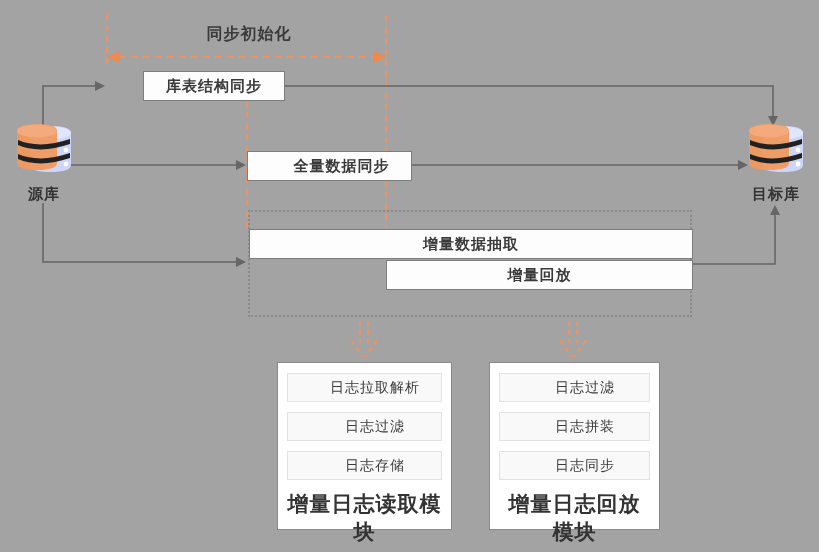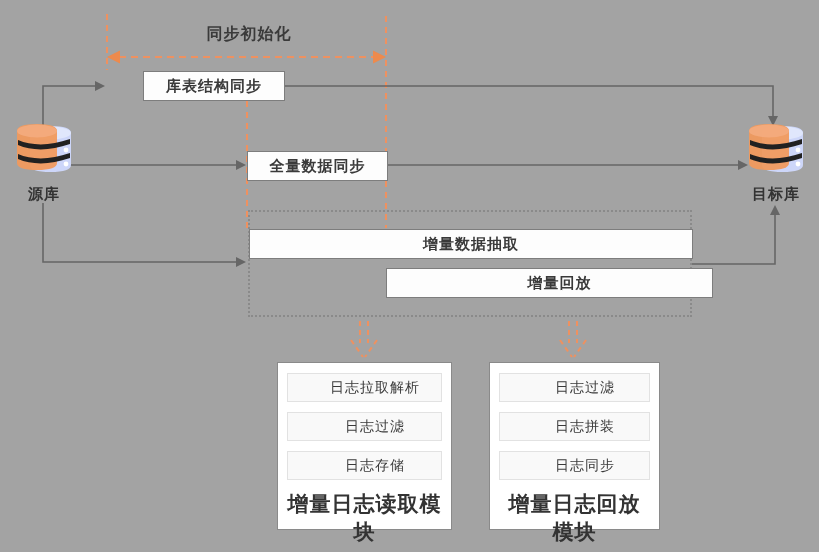--- a/index.html
+++ b/index.html
@@ -7,23 +7,23 @@
     position:relative;width:819px;height:552px;background:#a3a3a3;overflow:hidden;
     font-family:"Liberation Sans","DejaVu Sans",sans-serif;color:#3a3a3a;
   }
   .wires{position:absolute;left:0;top:0;z-index:0;}
   .flow-box{
     position:absolute;z-index:2;background:#fdfdfd;border:1px solid #7d7d7d;
     display:flex;align-items:center;justify-content:center;
     font-size:15px;font-weight:700;color:#3a3a3a;letter-spacing:1px;
   }
   .box-schema{left:106px;top:71px;width:140px;height:28px;margin-left:37px;}
-  .box-full{left:247px;top:151px;width:139px;height:28px;}
+  .box-full{left:247px;top:151px;width:139px;height:28px;padding-left:24px;}
   .box-extract{left:249px;top:229px;width:442px;height:28px;}
-  .box-replay{left:386px;top:268px;width:305px;height:28px;padding-left:20px;}
+  .box-replay{left:386px;top:260px;width:305px;height:28px;}
   .dotted-group{
     position:absolute;z-index:1;left:248px;top:210px;width:444px;height:107px;
     border:2px dotted #8a8a8a;box-sizing:border-box;background:transparent;
   }
   .phase-label{
     position:absolute;z-index:2;left:169px;top:24px;width:160px;text-align:center;
     font-size:16px;font-weight:700;color:#3a3a3a;letter-spacing:1px;
   }
   .db{position:absolute;z-index:2;width:60px;text-align:center;}
   .db-source{left:14px;top:124px;}

